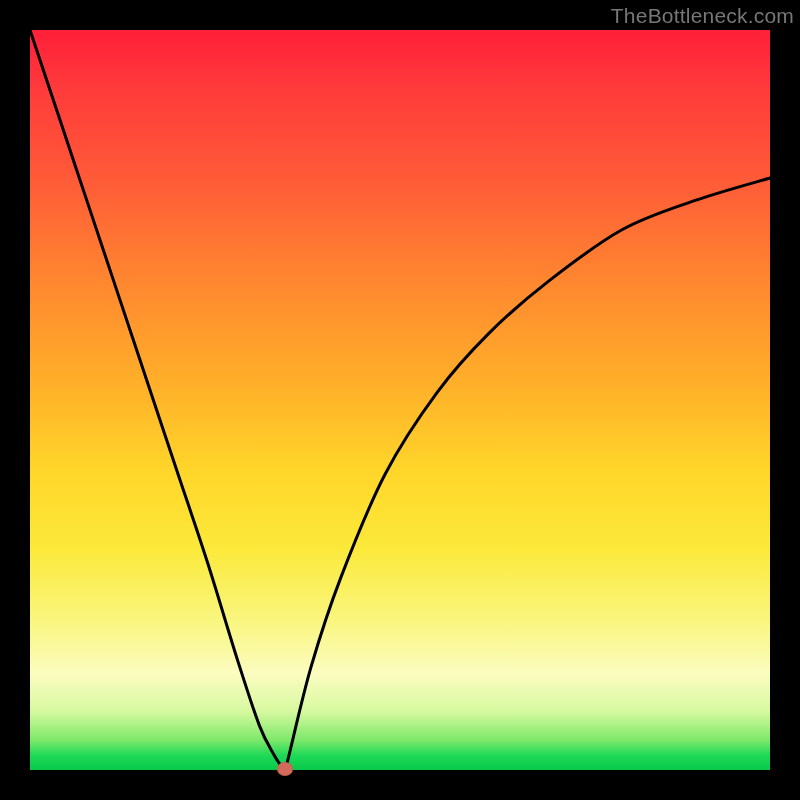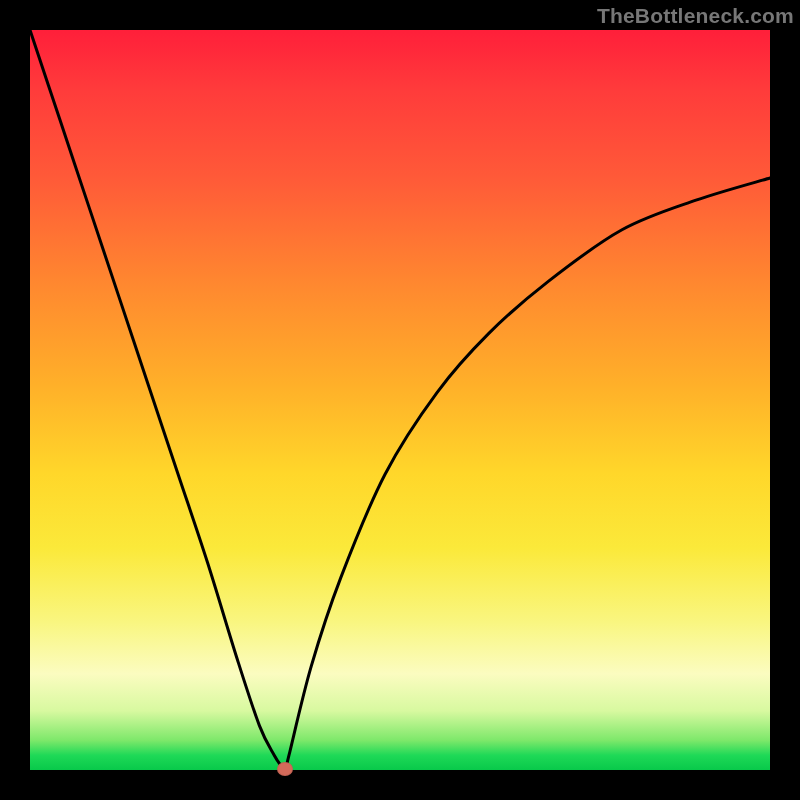--- a/index.html
+++ b/index.html
@@ -39,21 +39,21 @@
       #1fd957 98%,
       #08c94a 100%
     );
   }
   .watermark {
     position: absolute;
     top: 4px;
     right: 6px;
     color: #777;
     font-size: 21px;
-    font-weight: 700;
+    font-weight: 400;
     letter-spacing: 0.2px;
     user-select: none;
   }
   svg.curve {
     position: absolute;
     left: 0;
     top: 0;
     width: 740px;
     height: 740px;
     overflow: visible;

